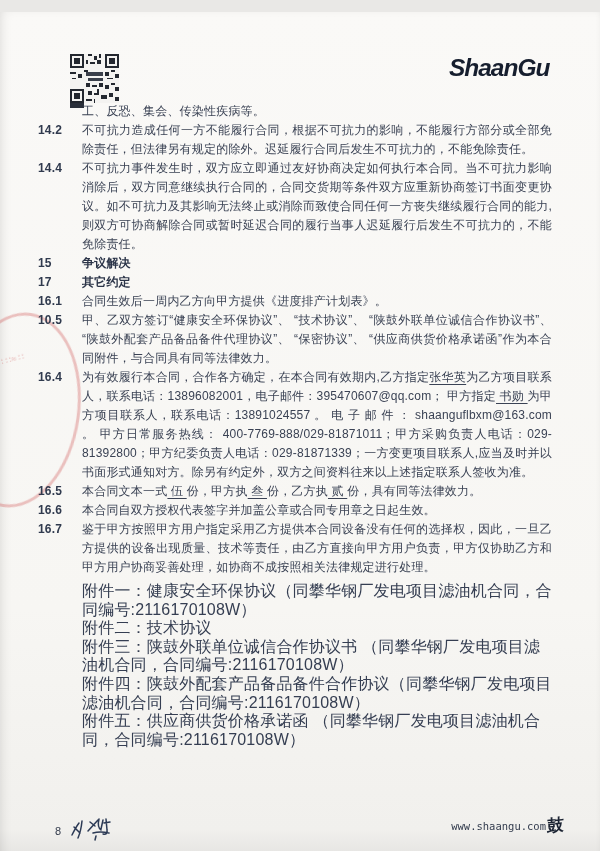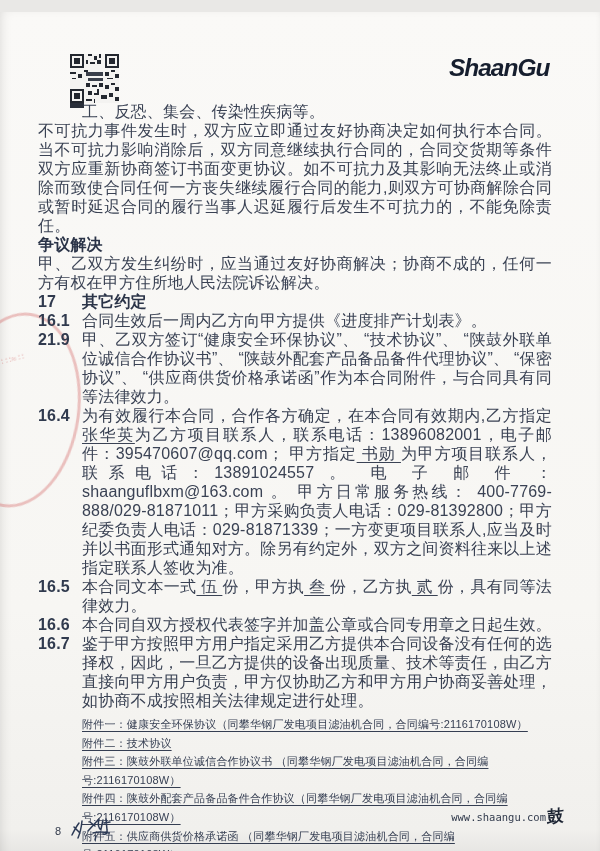--- a/index.html
+++ b/index.html
@@ -19,33 +19,33 @@
     color:#161e2e;transform:scaleX(1.02);
   }
   
   .stamp{position:absolute;left:-46px;top:300px;width:120px;height:190px;
     border:3px solid rgba(205,80,80,.33);border-radius:50%;transform:rotate(8deg);
     filter:blur(.4px);}
   .stamp-txt{position:absolute;left:2px;top:340px;width:48px;color:rgba(205,80,80,.45);
     font-size:9px;line-height:11px;transform:rotate(-14deg);filter:blur(.6px);overflow:hidden;height:90px;}
   
   .content{position:absolute;left:38px;top:90px;width:514px;}
-  .clause{display:flex;line-height:19px;font-size:16px;letter-spacing:.2px;}
+  .clause{display:flex;line-height:19px;font-size:12px;letter-spacing:.2px;}
   .cnum{flex:0 0 44px;font-weight:bold;color:#303a4e;}
   .cbody{flex:1;text-align:justify;}
   .chead{font-weight:bold;color:#2b3448;}
   .u{text-decoration:underline;text-underline-offset:3px;}
   .atts{margin-top:5px;}
-  .att{margin-left:44px;line-height:18.6px;font-size:11px;letter-spacing:.2px;
-    text-decoration:underline;text-underline-offset:3px;color:#353e52;}
+  .att{margin-left:44px;line-height:18.6px;font-size:16px;letter-spacing:.2px;
+    text-underline-offset:3px;color:#353e52;}
   
   .footer{position:absolute;left:0;right:0;bottom:18px;height:30px;font-size:11px;}
   .pageno{position:absolute;left:55px;bottom:8px;color:#333b4c;font-size:11px;}
   .sig{position:absolute;left:68px;bottom:2px;}
-  .site{position:absolute;right:36px;bottom:22px;font-family:"DejaVu Sans Mono","Liberation Mono",monospace;
+  .site{position:absolute;right:36px;bottom:13px;font-family:"DejaVu Sans Mono","Liberation Mono",monospace;
     font-size:10.5px;color:#333c4e;display:flex;align-items:flex-end;gap:1px;}
   .seal{font-size:17px;font-weight:bold;color:#1c2433;transform:rotate(-6deg) skewX(-6deg);
     line-height:14px;display:inline-block;}
   .scan-bottom{position:absolute;bottom:0;left:0;width:100%;height:7px;
     background:linear-gradient(180deg,rgba(0,0,0,0),rgba(90,90,88,.28));}
 </style>
 </head>
 <body>
 
 <div class="page">
@@ -102,52 +102,59 @@
   <div class="stamp-txt">≈∷ ∷≈ ∷</div>
 
   <div class="content">
     <div class="clause">
       <div class="cnum"></div>
       <div class="cbody">
           <div><span>工、反恐、集会、传染性疾病等。</span></div>
         </div>
     </div>
 
-
-
-    <div class="clause">
+    <div class="clause">
+      <div class="cnum">14.2</div>
+      <div class="cbody">
+          <div><span>不可抗力造成任何一方不能履行合同，根据不可抗力的影响，不能履行方部分或全部免除责任，但法律另有规定的除外。迟延履行合同后发生不可抗力的，不能免除责任。</span></div>
+        </div>
+    </div>
+
+
+    <div class="clause">
+      <div class="cnum">14.4</div>
       <div class="cbody">
           <div><span>不可抗力事件发生时，双方应立即通过友好协商决定如何执行本合同。当不可抗力影响消除后，双方同意继续执行合同的，合同交货期等条件双方应重新协商签订书面变更协议。如不可抗力及其影响无法终止或消除而致使合同任何一方丧失继续履行合同的能力,则双方可协商解除合同或暂时延迟合同的履行当事人迟延履行后发生不可抗力的，不能免除责任。</span></div>
         </div>
     </div>
 
     <div class="clause">
+      <div class="cnum">15</div>
       <div class="cbody">
           <div class="chead">争议解决</div>
-          <div><span>甲、乙双方发生纠纷时，应当通过友好协商解决；协商不成的，任何一方有权在甲方住所地人民法院诉讼解决。</span></div>
         </div>
     </div>
 
     <div class="clause">
       <div class="cnum">17</div>
       <div class="cbody">
           <div class="chead">其它约定</div>
         </div>
     </div>
 
     <div class="clause">
       <div class="cnum">16.1</div>
       <div class="cbody">
           <div><span>合同生效后一周内乙方向甲方提供《进度排产计划表》。</span></div>
         </div>
     </div>
 
 
     <div class="clause">
-      <div class="cnum">21.9</div>
+      <div class="cnum">10.5</div>
       <div class="cbody">
           <div><span>甲、乙双方签订“健康安全环保协议”、 “技术协议”、 “陕鼓外联单位诚信合作协议书”、 “陕鼓外配套产品备品备件代理协议”、 “保密协议”、 “供应商供货价格承诺函”作为本合同附件，与合同具有同等法律效力。</span></div>
         </div>
     </div>
 
     <div class="clause">
       <div class="cnum">16.4</div>
       <div class="cbody">
           <div><span>为有效履行本合同，合作各方确定，在本合同有效期内,乙方指定</span><span class="u">张华英</span><span>为乙方项目联系人，联系电话：13896082001，电子邮件：395470607@qq.com； 甲方指定</span><span class="u"> 书勋 </span><span>为甲方项目联系人，联系电话：13891024557 。 电 子 邮 件 ： shaanguflbxm@163.com 。 甲方日常服务热线： 400-7769-888/029-81871011；甲方采购负责人电话：029-81392800；甲方纪委负责人电话：029-81871339；一方变更项目联系人,应当及时并以书面形式通知对方。除另有约定外，双方之间资料往来以上述指定联系人签收为准。</span></div>
         </div>

